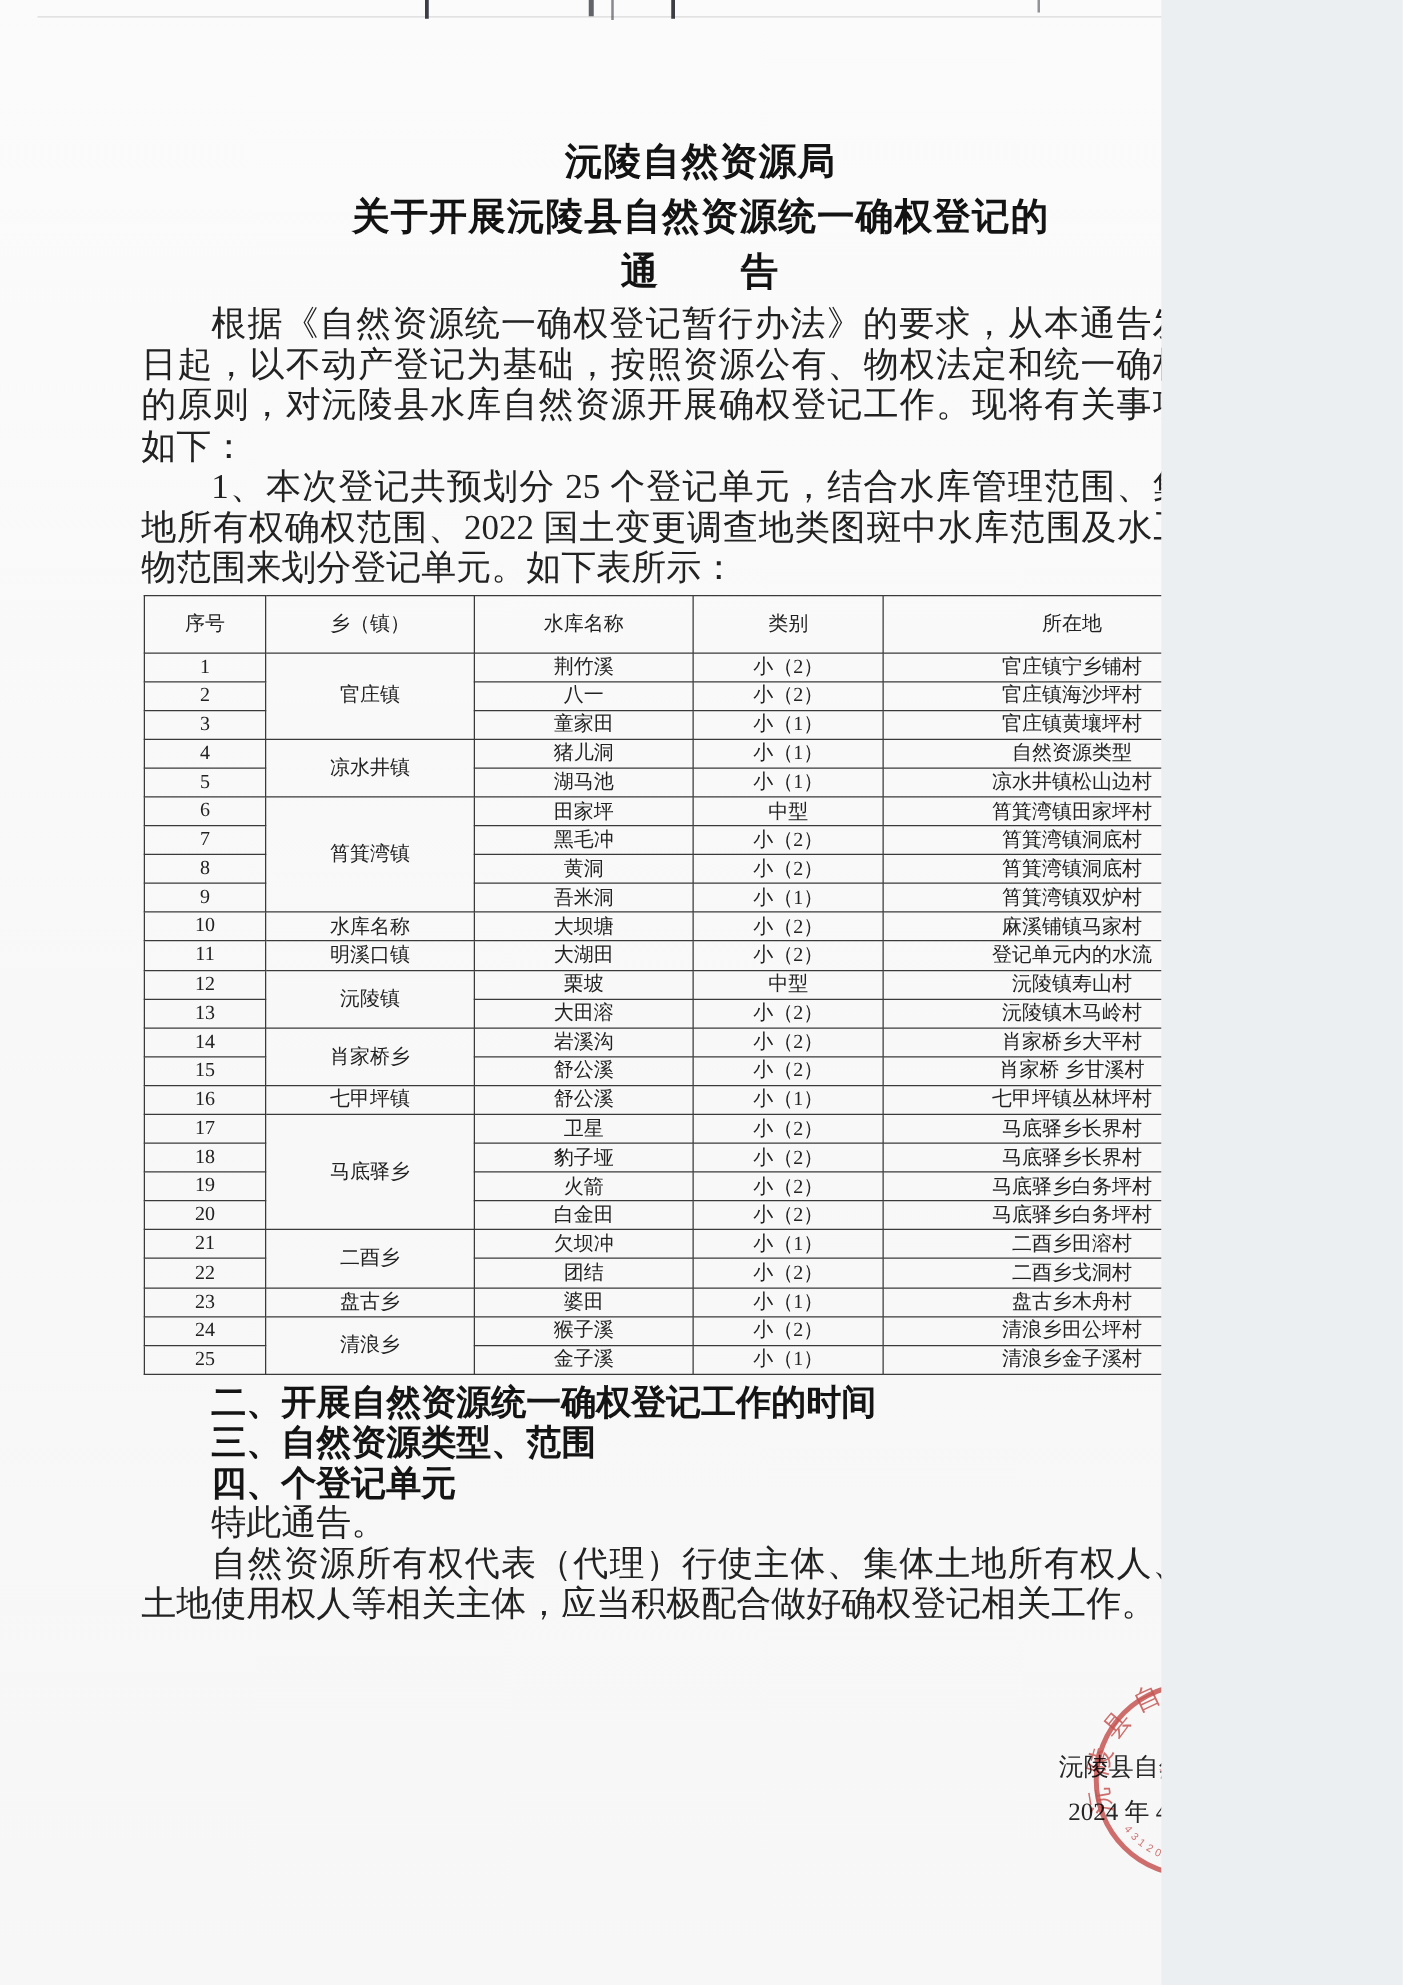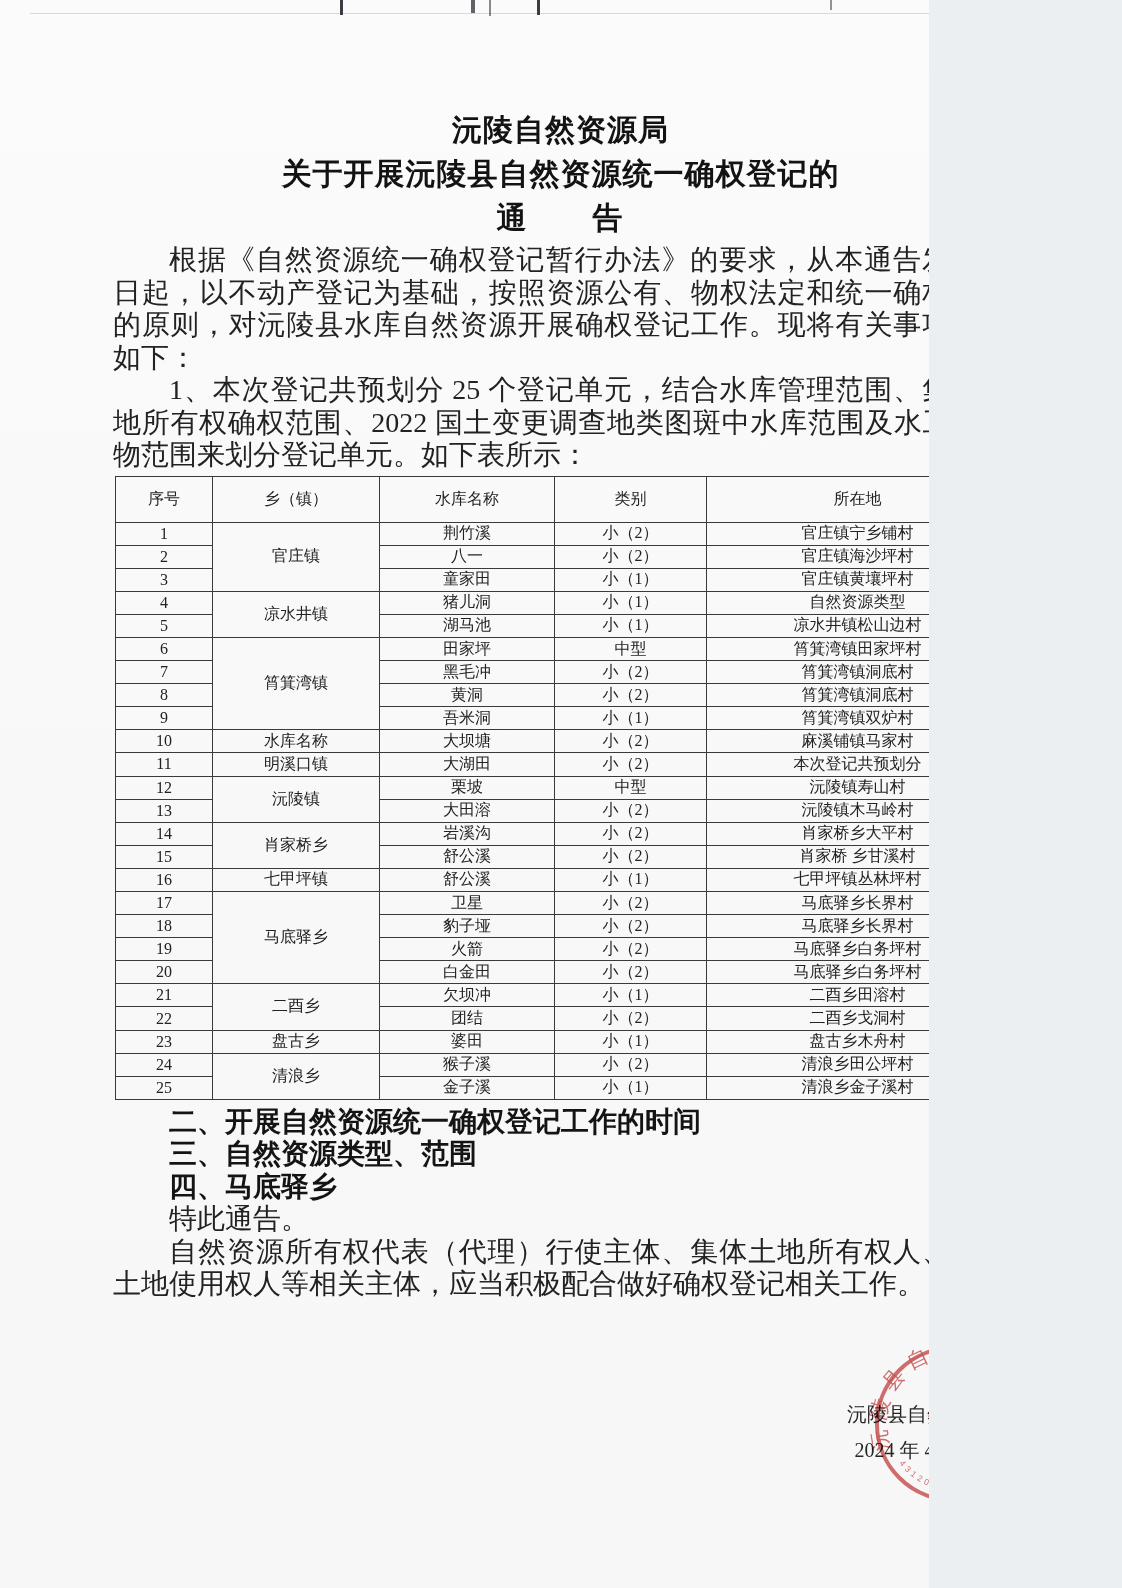--- a/index.html
+++ b/index.html
@@ -204,21 +204,21 @@
             <td>水库名称</td>
             <td>大坝塘</td>
             <td>小（2）</td>
             <td>麻溪铺镇马家村</td>
           </tr>
           <tr>
             <td>11</td>
             <td>明溪口镇</td>
             <td>大湖田</td>
             <td>小（2）</td>
-            <td>本次登记共预划分</td>
+            <td>登记单元内的水流</td>
           </tr>
           <tr>
             <td>12</td>
             <td rowspan="2">沅陵镇</td>
             <td>栗坡</td>
             <td>中型</td>
             <td>沅陵镇寿山村</td>
           </tr>
           <tr>
             <td>13</td>
@@ -304,21 +304,21 @@
             <td>小（1）</td>
             <td>清浪乡金子溪村</td>
           </tr>
         </tbody>
     </table>
 
     <p class="heading after-table">二、开展自然资源统一确权登记工作的时间</p>
 
     <p class="heading">三、自然资源类型、范围</p>
 
-    <p class="heading">四、马底驿乡</p>
+    <p class="heading">四、个登记单元</p>
     <p class="para">特此通告。</p>
 
     <p class="para">自然资源所有权代表（代理）行使主体、集体土地所有权人、国有土地使用权人等相关主体，应当积极配合做好确权登记相关工作。</p>
   </div>
 
   <div class="signature">
     <div>沅陵县自然资源局</div>
     <div>2024 年 4 月 7 日</div>
   </div>
 

